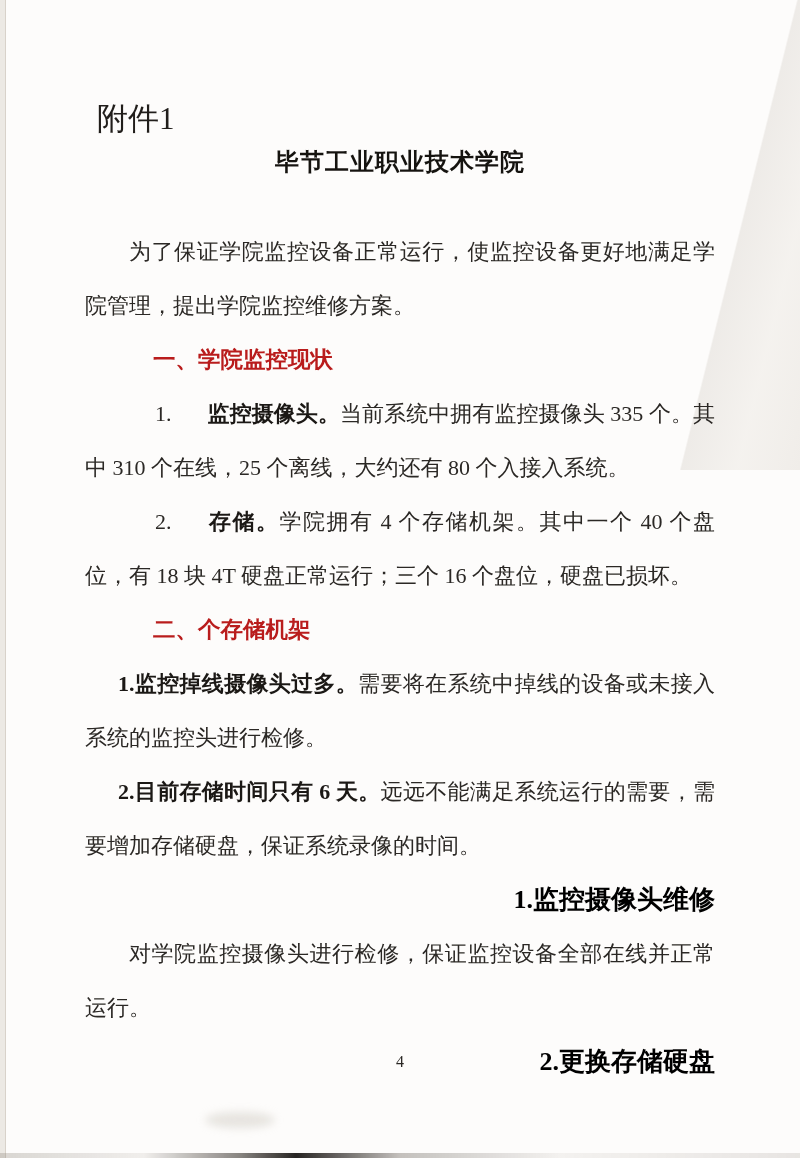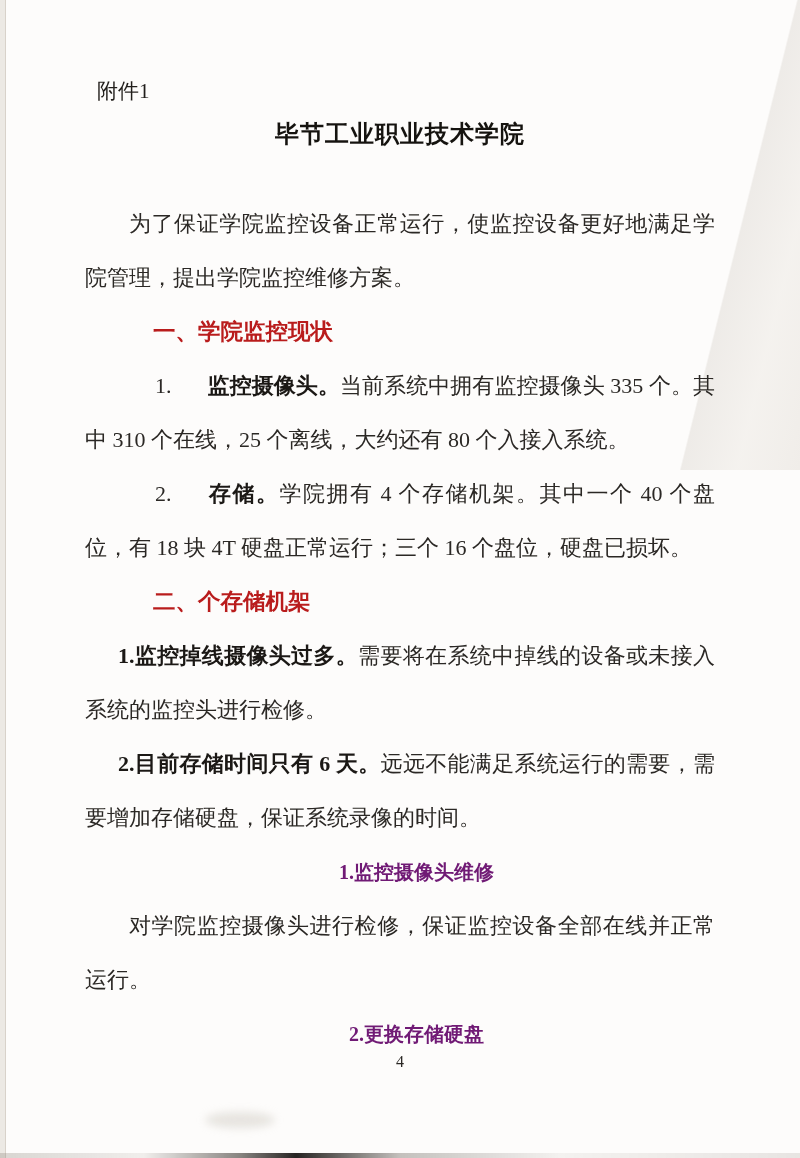--- a/index.html
+++ b/index.html
@@ -34,44 +34,44 @@
     filter:blur(0.6px);
   }
   .scan-smudge{
     position:absolute;left:205px;top:1112px;width:70px;height:16px;
     background:rgba(205,199,190,0.45);border-radius:50%;
     filter:blur(4px);
   }
   
   .content{position:absolute;left:85px;top:0;width:630px;}
   .attachment{
-    margin:76px 0 0 12px;
-    font-size:21px;line-height:30px;color:#211e1b;
+    margin:104px 0 0 12px;
+    font-size:31px;line-height:30px;color:#211e1b;
   }
   .doc-title{
     margin:6px 0 41px 0;
     font-size:24px;line-height:44px;font-weight:700;
     text-align:center;letter-spacing:1px;color:#15130f;
   }
   .doc-body{font-size:22px;line-height:54px;text-align:justify;}
   .doc-body p{margin:0;}
   .indent-2{text-indent:2em;}
   .sec-heading{
     text-indent:68px;
     font-family:"Liberation Sans", sans-serif;
     font-weight:700;font-size:22.5px;color:#b91c1c;
     text-align:left;
   }
   .num-item{text-indent:70px;}
   .num-item .num{margin-right:36px;}
   .bold-item{text-indent:33px;}
   .lead-bold{font-weight:700;color:#1b1815;}
   .sub-heading{
-    text-indent:33px;font-weight:700;font-size:20px;color:#701a75;
-    text-align:center;
+    text-indent:33px;font-weight:700;font-size:26px;color:#000000;
+    text-align:right;
   }
   .page-number{
     position:absolute;left:0;top:1053px;width:800px;
     text-align:center;font-size:16px;color:#2b2825;
   }
 </style>
 </head>
 <body>
 
 <div class="page">

